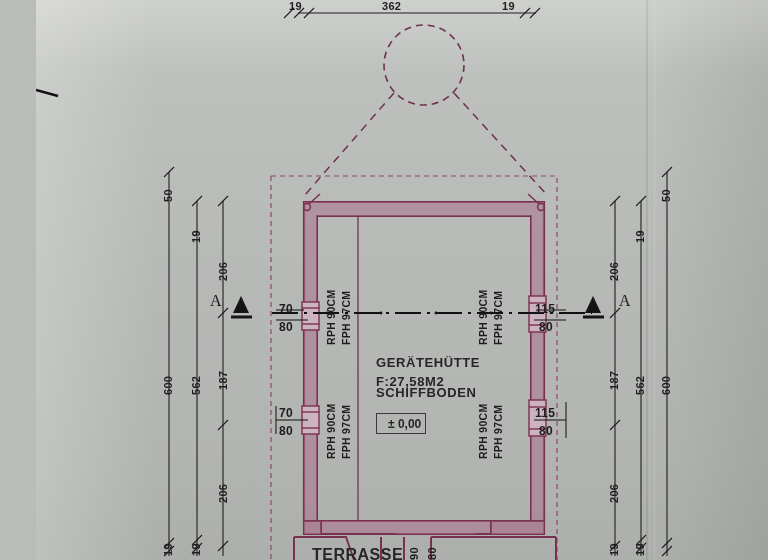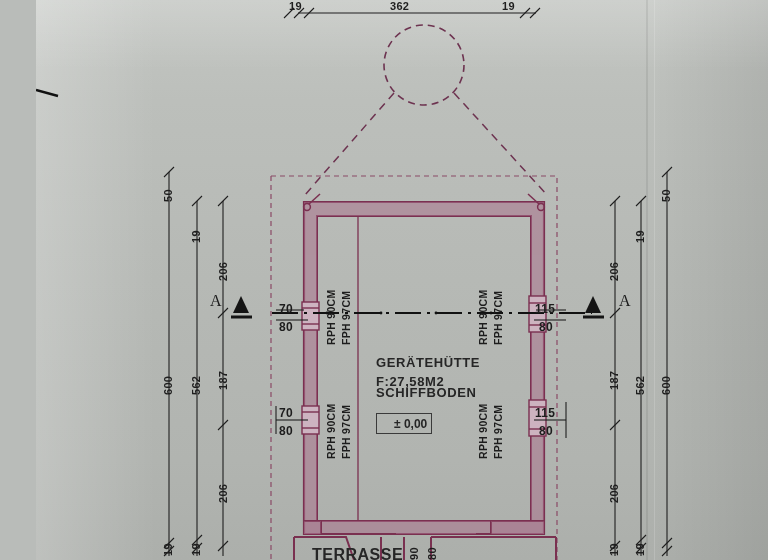--- a/index.html
+++ b/index.html
@@ -36,21 +36,21 @@
        letter-spacing:.3px;white-space:nowrap;}
   .dim{font-size:11px;font-weight:600;color:#1f1f1f;}
   .dimv{font-size:11px;font-weight:600;color:#1f1f1f;
         transform-origin:left top;}
   .room{font-size:13px;font-weight:600;color:#262626;letter-spacing:.6px;}
   .opn{font-size:12px;font-weight:600;color:#1d1d1d;}
   .secA{font-size:16px;font-weight:400;color:#1c1c1c;font-family:"Liberation Serif",serif;}
   .wl{font-size:10.5px;font-weight:600;color:#1d1d1d;}
   .terr{font-size:16px;font-weight:700;color:#262626;letter-spacing:.5px;}
   .lvl{font-size:12px;font-weight:600;color:#262626;}
-  .lvlbox{position:absolute;border:1px solid #3a3a3a;padding:0px 4px 1px 17px;}
+  .lvlbox{position:absolute;border:1px solid #3a3a3a;padding:0px 4px 1px 11px;}
 </style>
 </head>
 <body>
 
 <div id="sheet">
   <div class="shade" id="shade-left"></div>
   <div class="shade" id="shade-right"></div>
   <div class="shade" id="shade-top"></div>
   <div id="vfold"></div>
   <div id="vfold2"></div>
@@ -228,21 +228,21 @@
 
     <g fill="#111" stroke="none">
       <circle cx="291" cy="313" r="1.4"></circle>
       <circle cx="345" cy="313" r="1.4"></circle>
       <circle cx="400" cy="313" r="1.4"></circle>
       <circle cx="455" cy="313" r="1.4"></circle>
     </g>
   </svg>
 
   <div class="lbl dim" style="left:253px;top:0px;">19</div>
-  <div class="lbl dim" style="left:354px;top:0px;">362</div>
+  <div class="lbl dim" style="left:346px;top:0px;">362</div>
   <div class="lbl dim" style="left:466px;top:0px;">19</div>
 
   <div class="lbl dimv" style="left:126px;top:202px;transform:rotate(-90deg);transform-origin:0 0;">50</div>
   <div class="lbl dimv" style="left:126px;top:395px;transform:rotate(-90deg);transform-origin:0 0;">600</div>
   <div class="lbl dimv" style="left:126px;top:556px;transform:rotate(-90deg);transform-origin:0 0;">19</div>
 
   <div class="lbl dimv" style="left:154px;top:243px;transform:rotate(-90deg);transform-origin:0 0;">19</div>
   <div class="lbl dimv" style="left:154px;top:395px;transform:rotate(-90deg);transform-origin:0 0;">562</div>
   <div class="lbl dimv" style="left:154px;top:556px;transform:rotate(-90deg);transform-origin:0 0;">19</div>
 

